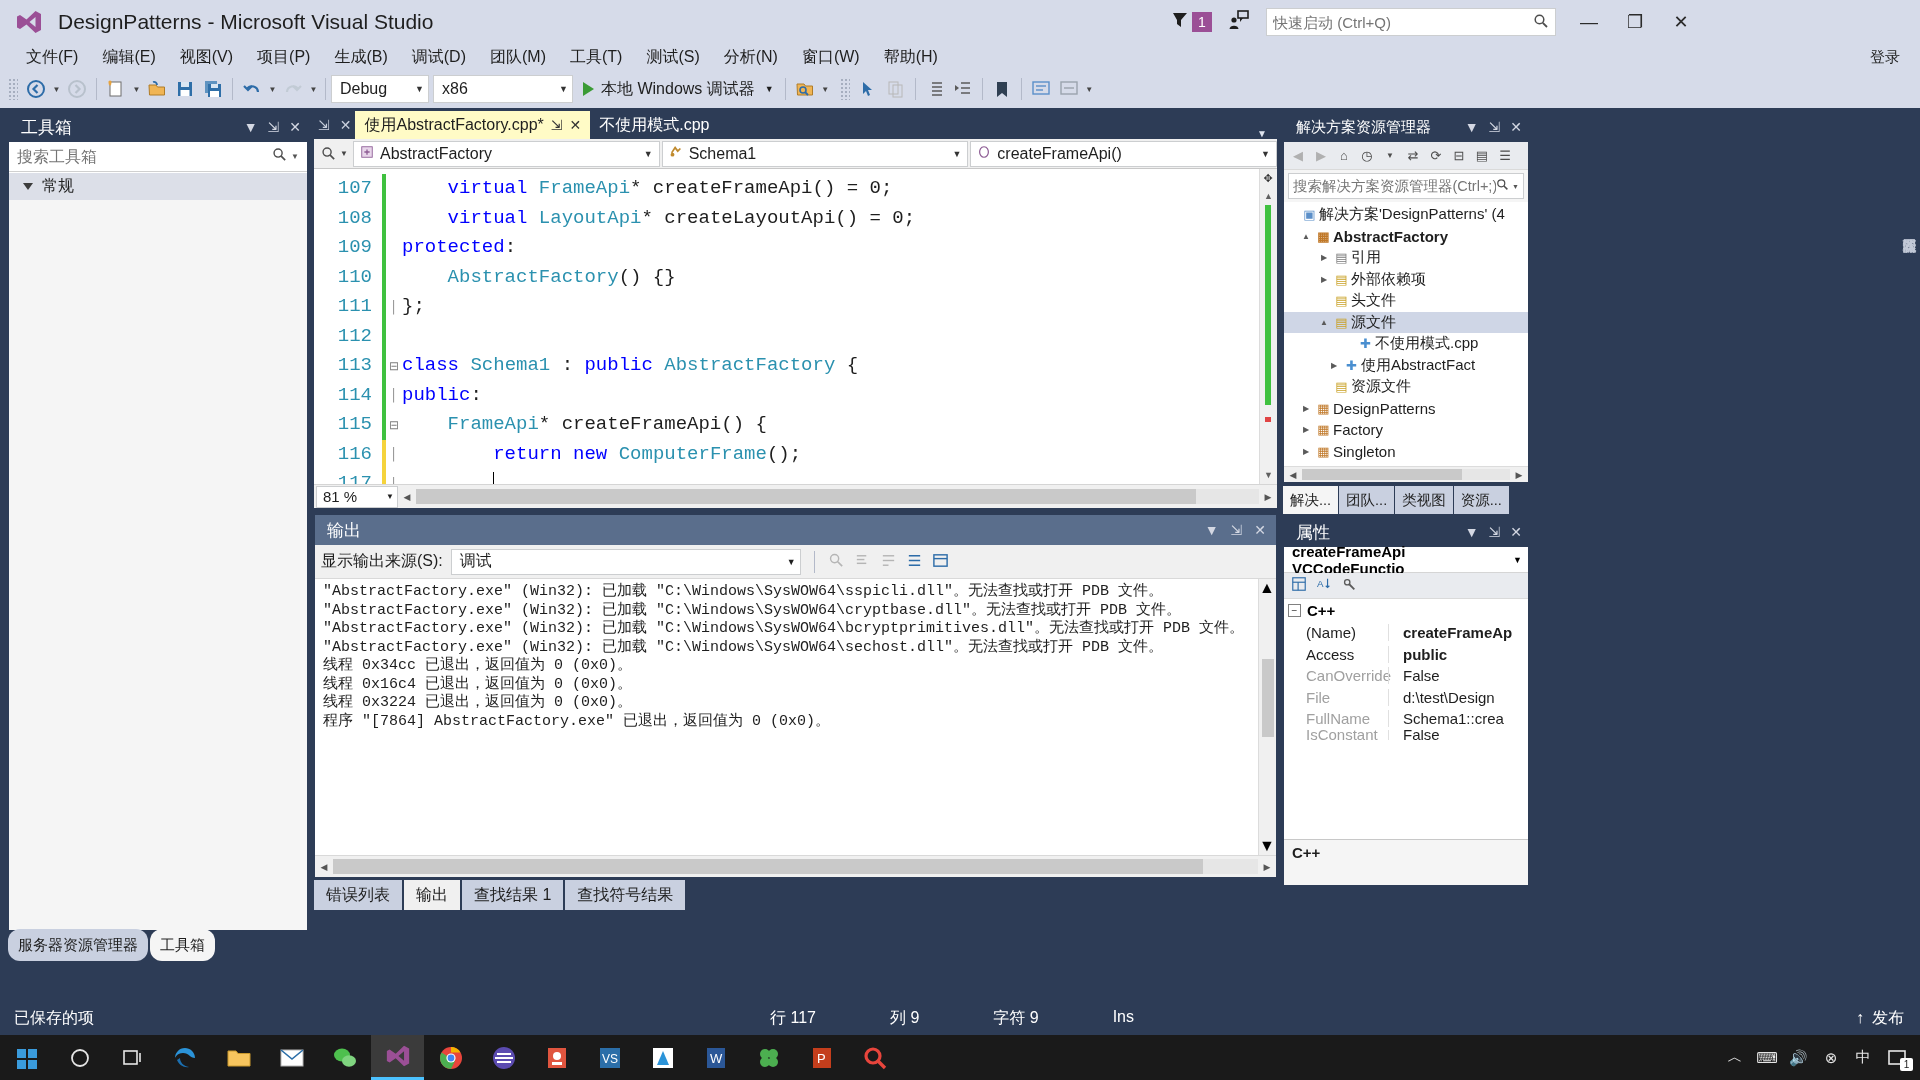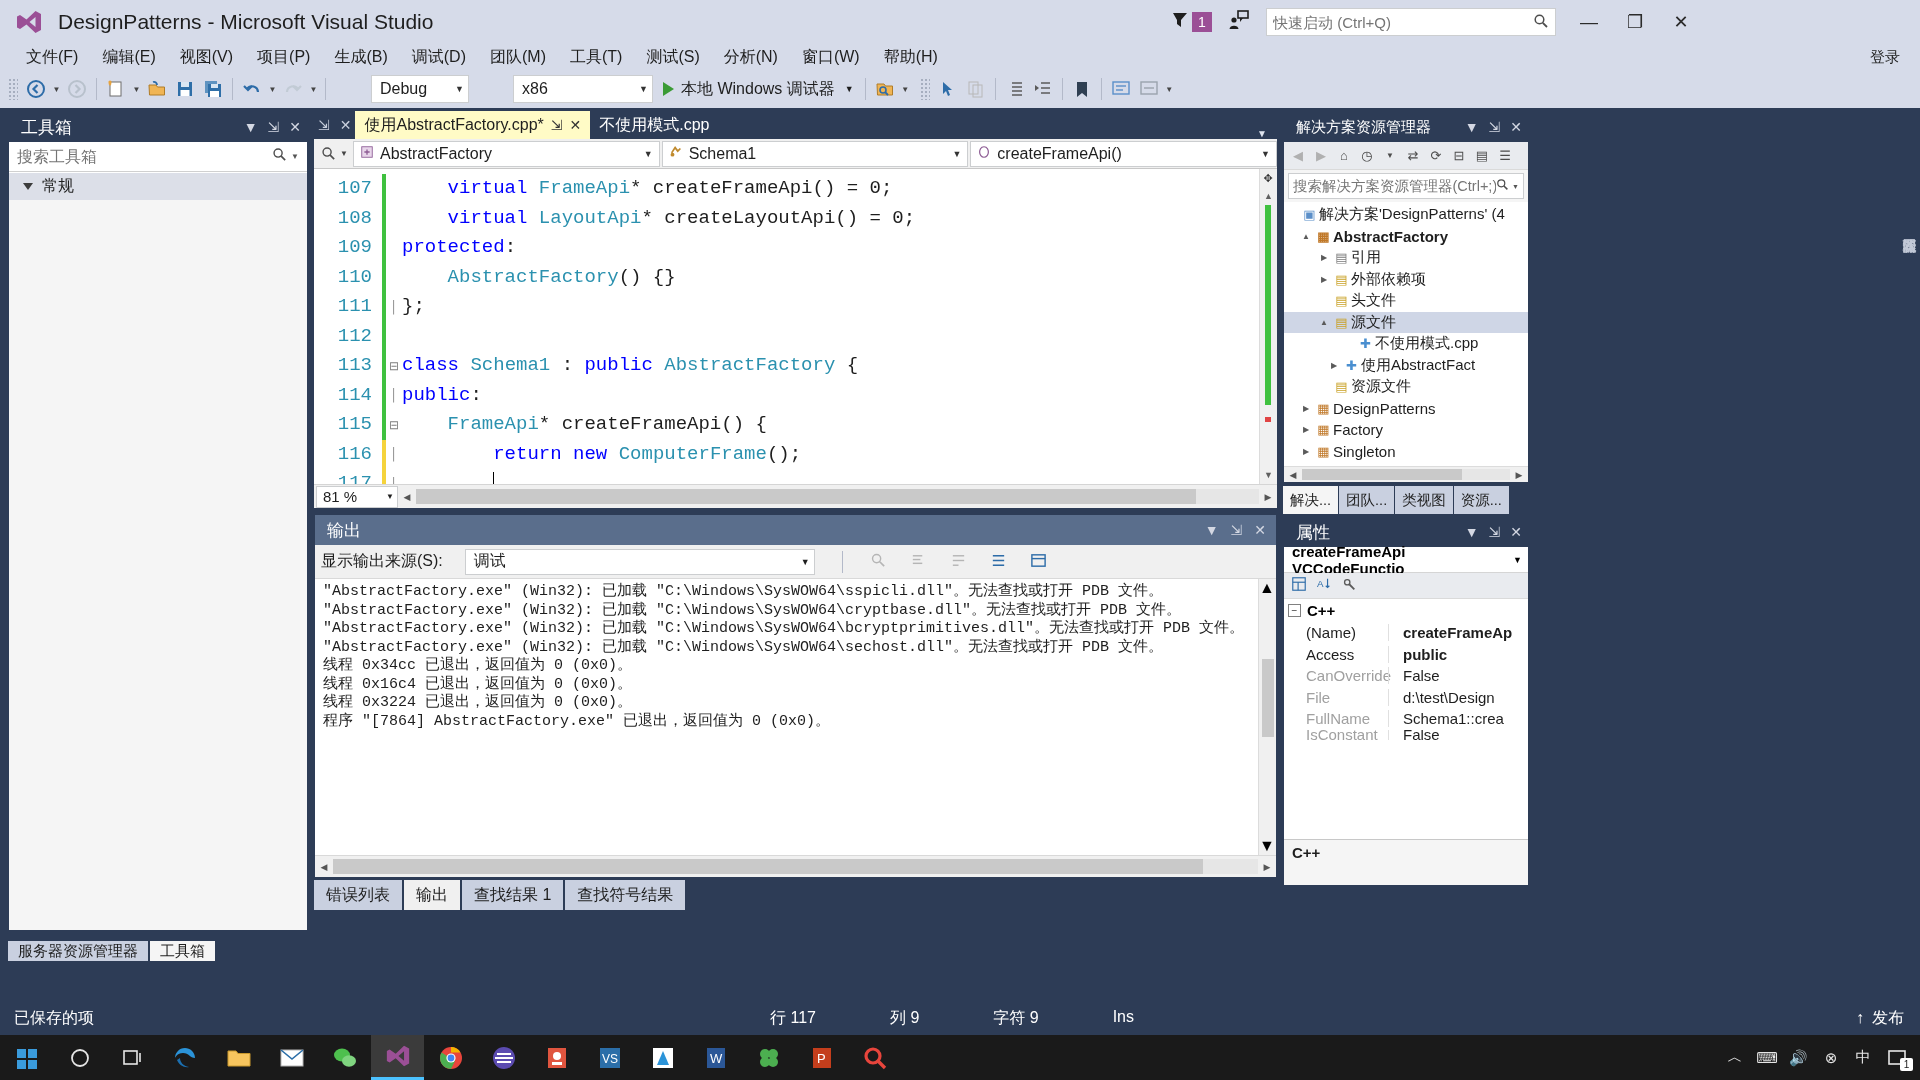--- a/index.html
+++ b/index.html
@@ -86,21 +86,21 @@
   }
   .tb-arrow {
     width: 13px; height: 30px; display: flex;
     align-items: center; justify-content: center;
     font-size: 8px; color: #444;
   }
   .tb-sep { width: 1px; height: 22px; background: #b3b9c9; margin: 0 5px; }
   .tb-combo {
     height: 28px; background: #fff; border: 1px solid #ccced0;
     display: flex; align-items: center; padding: 0 4px 0 8px;
-    font-size: 16px; color: #1e1e1e; margin-right: 4px; margin-left: 40px;
+    font-size: 16px; color: #1e1e1e; margin-right: 4px;
   }
   .tb-combo .caret { margin-left: auto; font-size: 9px; color: #333; padding-left: 8px; }
   .tb-run {
     display: flex; align-items: center; font-size: 16px;
     color: #1e1e1e; padding: 0 6px; white-space: nowrap;
   }
   .play-tri {
     width: 0; height: 0; border-left: 11px solid #3a9b35;
     border-top: 7px solid transparent; border-bottom: 7px solid transparent;
     margin-right: 7px;
@@ -145,23 +145,24 @@
   }
   .tbx-msg {
     padding: 10px 18px 0 18px; font-size: 15.5px; color: #1e1e1e;
     line-height: 1.55; background: #fff; flex: 1;
   }
   .toolbox-footer {
     position: absolute; left: 8px; top: 823px; width: 300px; height: 30px;
     display: flex; align-items: flex-end; gap: 2px;
   }
   .dock-tab {
-    height: 20px; padding: 0 10px; font-size: 15px;
+    height: 32px; padding: 0 10px; font-size: 15px;
     display: flex; align-items: center; color: #1e1e1e;
     background: #c9d0e0;
+    border-radius: 12px;
   }
   .dock-tab.active { background: #f5f5f5; font-weight: normal; }
 
   
   .editor-wrap {
     position: absolute; left: 314px; top: 3px; width: 963px; height: 397px;
     display: flex; flex-direction: column;
   }
   .tabstrip {
     height: 28px; background: #2d3c56; display: flex; align-items: flex-end;
@@ -272,21 +273,21 @@
     background: #f0f0f0; border: 1px solid #2d3c56;
     display: flex; flex-direction: column;
   }
   .out-head {
     height: 30px; background: #5a6e8c; color: #fff; display: flex;
     align-items: center; padding: 0 6px 0 12px; font-size: 17px;
   }
   .out-head .tools { margin-left: auto; display: flex; gap: 12px; padding-right: 4px; }
   .out-toolbar {
     height: 34px; background: #f0f0f0; display: flex; align-items: center;
-    padding: 0 6px; gap: 22px; border-bottom: 1px solid #d9d9d9;
+    padding: 0 6px; gap: 8px; border-bottom: 1px solid #d9d9d9;
   }
   .out-label { font-size: 16px; color: #1e1e1e; }
   .out-combo {
     width: 350px; height: 26px; background: #fff; border: 1px solid #ccced0;
     display: flex; align-items: center; padding: 0 4px 0 8px;
     font-size: 16px; color: #1e1e1e;
   }
   .out-combo .caret { margin-left: auto; font-size: 9px; }
   .out-body {
     flex: 1; background: #fff; position: relative; overflow: hidden;

